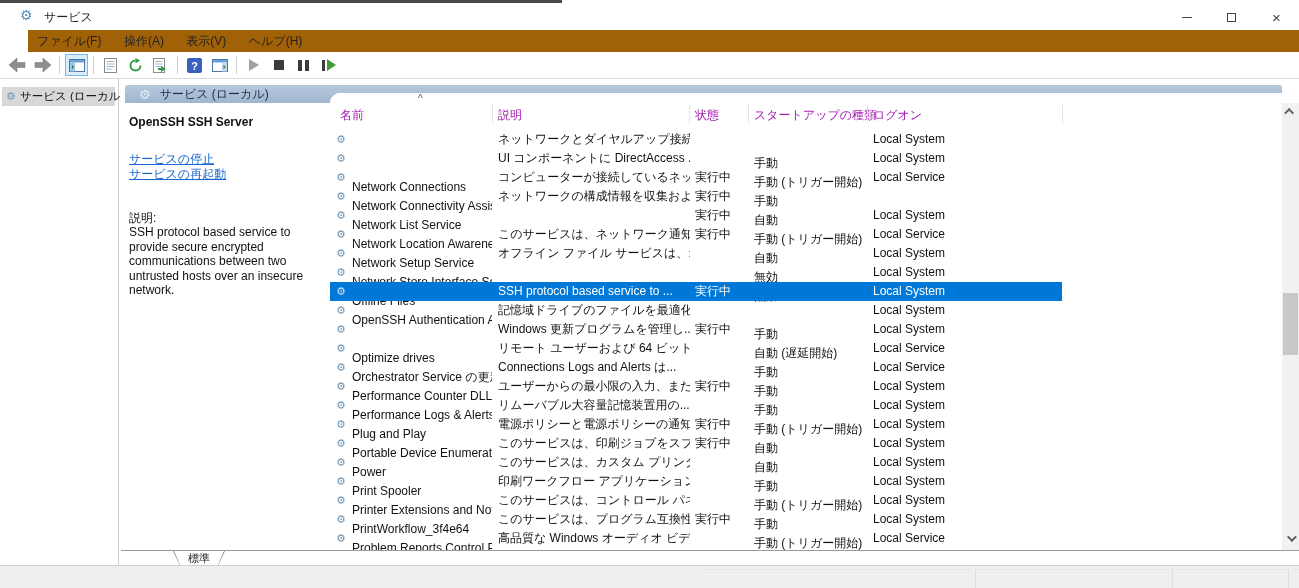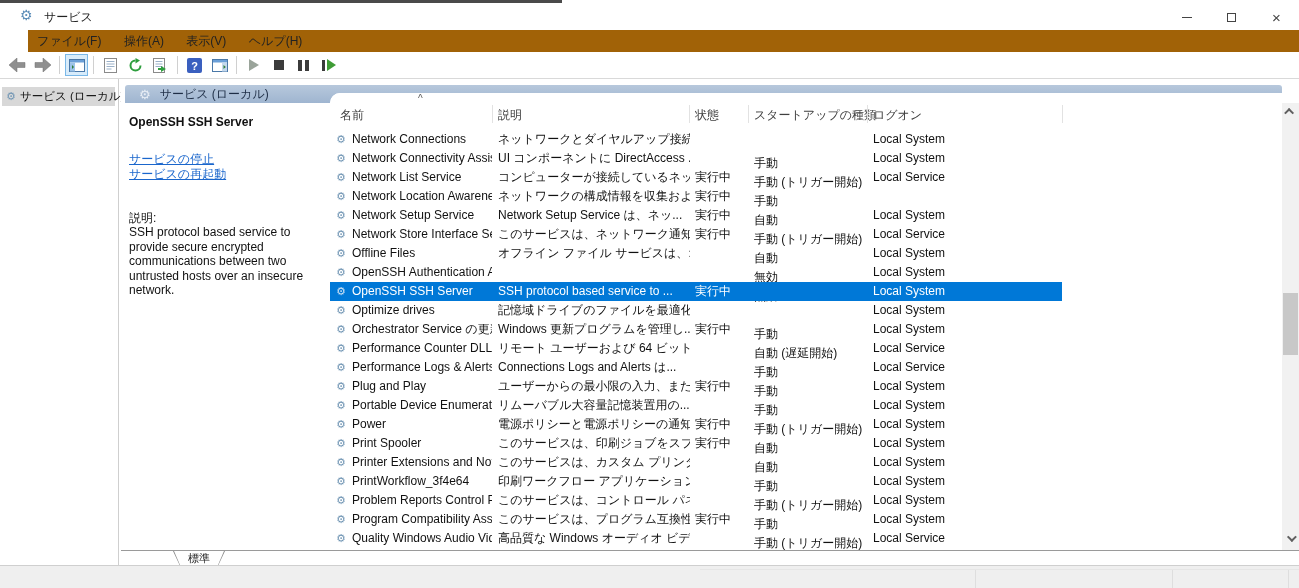--- a/index.html
+++ b/index.html
@@ -50,30 +50,30 @@
 
   .extended{position:absolute;left:8px;top:24px;width:200px;}
   .ext-title{position:absolute;left:0;top:12px;font-size:12px;font-weight:bold;color:#111;white-space:nowrap;}
   .ext-link{position:absolute;left:0;font-size:12px;color:#1a66cc;text-decoration:underline;white-space:nowrap;cursor:pointer;}
   .ext-link.l1{top:48px;text-decoration:underline;} .ext-link.l2{top:63px;}
   .ext-desc-label{position:absolute;left:0;top:107px;font-size:12px;color:#111;}
   .ext-desc{position:absolute;left:0;top:122px;width:202px;font-size:12px;line-height:14.6px;color:#111;}
 
   .list-panel{position:absolute;left:209px;top:14px;right:0;height:457px;background:#fff;border-top-left-radius:10px;overflow:hidden;}
   .list-header{position:absolute;left:0;top:0;right:17px;height:37px;background:#fff;}
-  .col-h{position:absolute;top:14px;font-size:12px;color:#404040;white-space:nowrap;}
+  .col-h{position:absolute;top:14px;font-size:12px;color:#a21caf;white-space:nowrap;}
   .h-name{left:10px;} .h-desc{left:168px;} .h-status{left:365px;} .h-startup{left:424px;} .h-logon{left:543px;}
   .sort-caret{position:absolute;left:88px;top:0;font-size:10px;color:#555;}
   .h-sep{position:absolute;top:12px;width:1px;height:18px;background:#e2e2e2;}
 
   .rows{position:absolute;left:0;top:37px;right:17px;}
   .lrow{position:relative;height:19px;font-size:12px;color:#111;}
   .lrow .ic{position:absolute;left:6px;top:0;font-size:11px;line-height:19px;color:#6f94b3;}
   .cell{position:absolute;top:0;line-height:19px;white-space:nowrap;overflow:hidden;}
-  .c-name{left:22px;width:140px;} .c-desc{left:168px;width:192px;} .c-status{left:365px;width:52px;}
+  .c-name{left:22px;width:140px;margin-top:48px;} .c-desc{left:168px;width:192px;} .c-status{left:365px;width:52px;}
   .c-startup{left:424px;width:112px;margin-top:24px;} .c-logon{left:543px;width:182px;}
   .lrow.sel{background:linear-gradient(to right,#0078d7 0,#0078d7 732px,transparent 732px);color:#fff;}
   .lrow.sel .ic{color:#cfe3f5;}
 
   .vscroll{position:absolute;right:0;top:10px;width:17px;bottom:0;background:#f1f1f1;}
   .sc-btn{position:absolute;left:0;width:17px;height:17px;display:flex;align-items:center;justify-content:center;}
   .sc-up{top:0;} .sc-down{bottom:3px;}
   .chev{width:7px;height:7px;border-left:2px solid #606060;border-top:2px solid #606060;}
   .chev.up{transform:rotate(45deg) translateY(2px);}
   .chev.down{transform:rotate(225deg) translateY(2px);}
@@ -268,21 +268,20 @@
             <div class="lrow">
               <span class="ic">⚙</span>
               <span class="cell c-name">Network Location Awareness</span>
               <span class="cell c-desc">ネットワークの構成情報を収集およ...</span>
               <span class="cell c-status">実行中</span>
               <span class="cell c-startup">自動</span>
             </div>
             <div class="lrow">
               <span class="ic">⚙</span>
               <span class="cell c-name">Network Setup Service</span>
-              <span class="cell c-desc">Network Setup Service は、ネッ...</span>
               <span class="cell c-status">実行中</span>
               <span class="cell c-startup">手動 (トリガー開始)</span>
               <span class="cell c-logon">Local System</span>
             </div>
             <div class="lrow">
               <span class="ic">⚙</span>
               <span class="cell c-name">Network Store Interface Ser...</span>
               <span class="cell c-desc">このサービスは、ネットワーク通知 (イ...</span>
               <span class="cell c-status">実行中</span>
               <span class="cell c-startup">自動</span>

